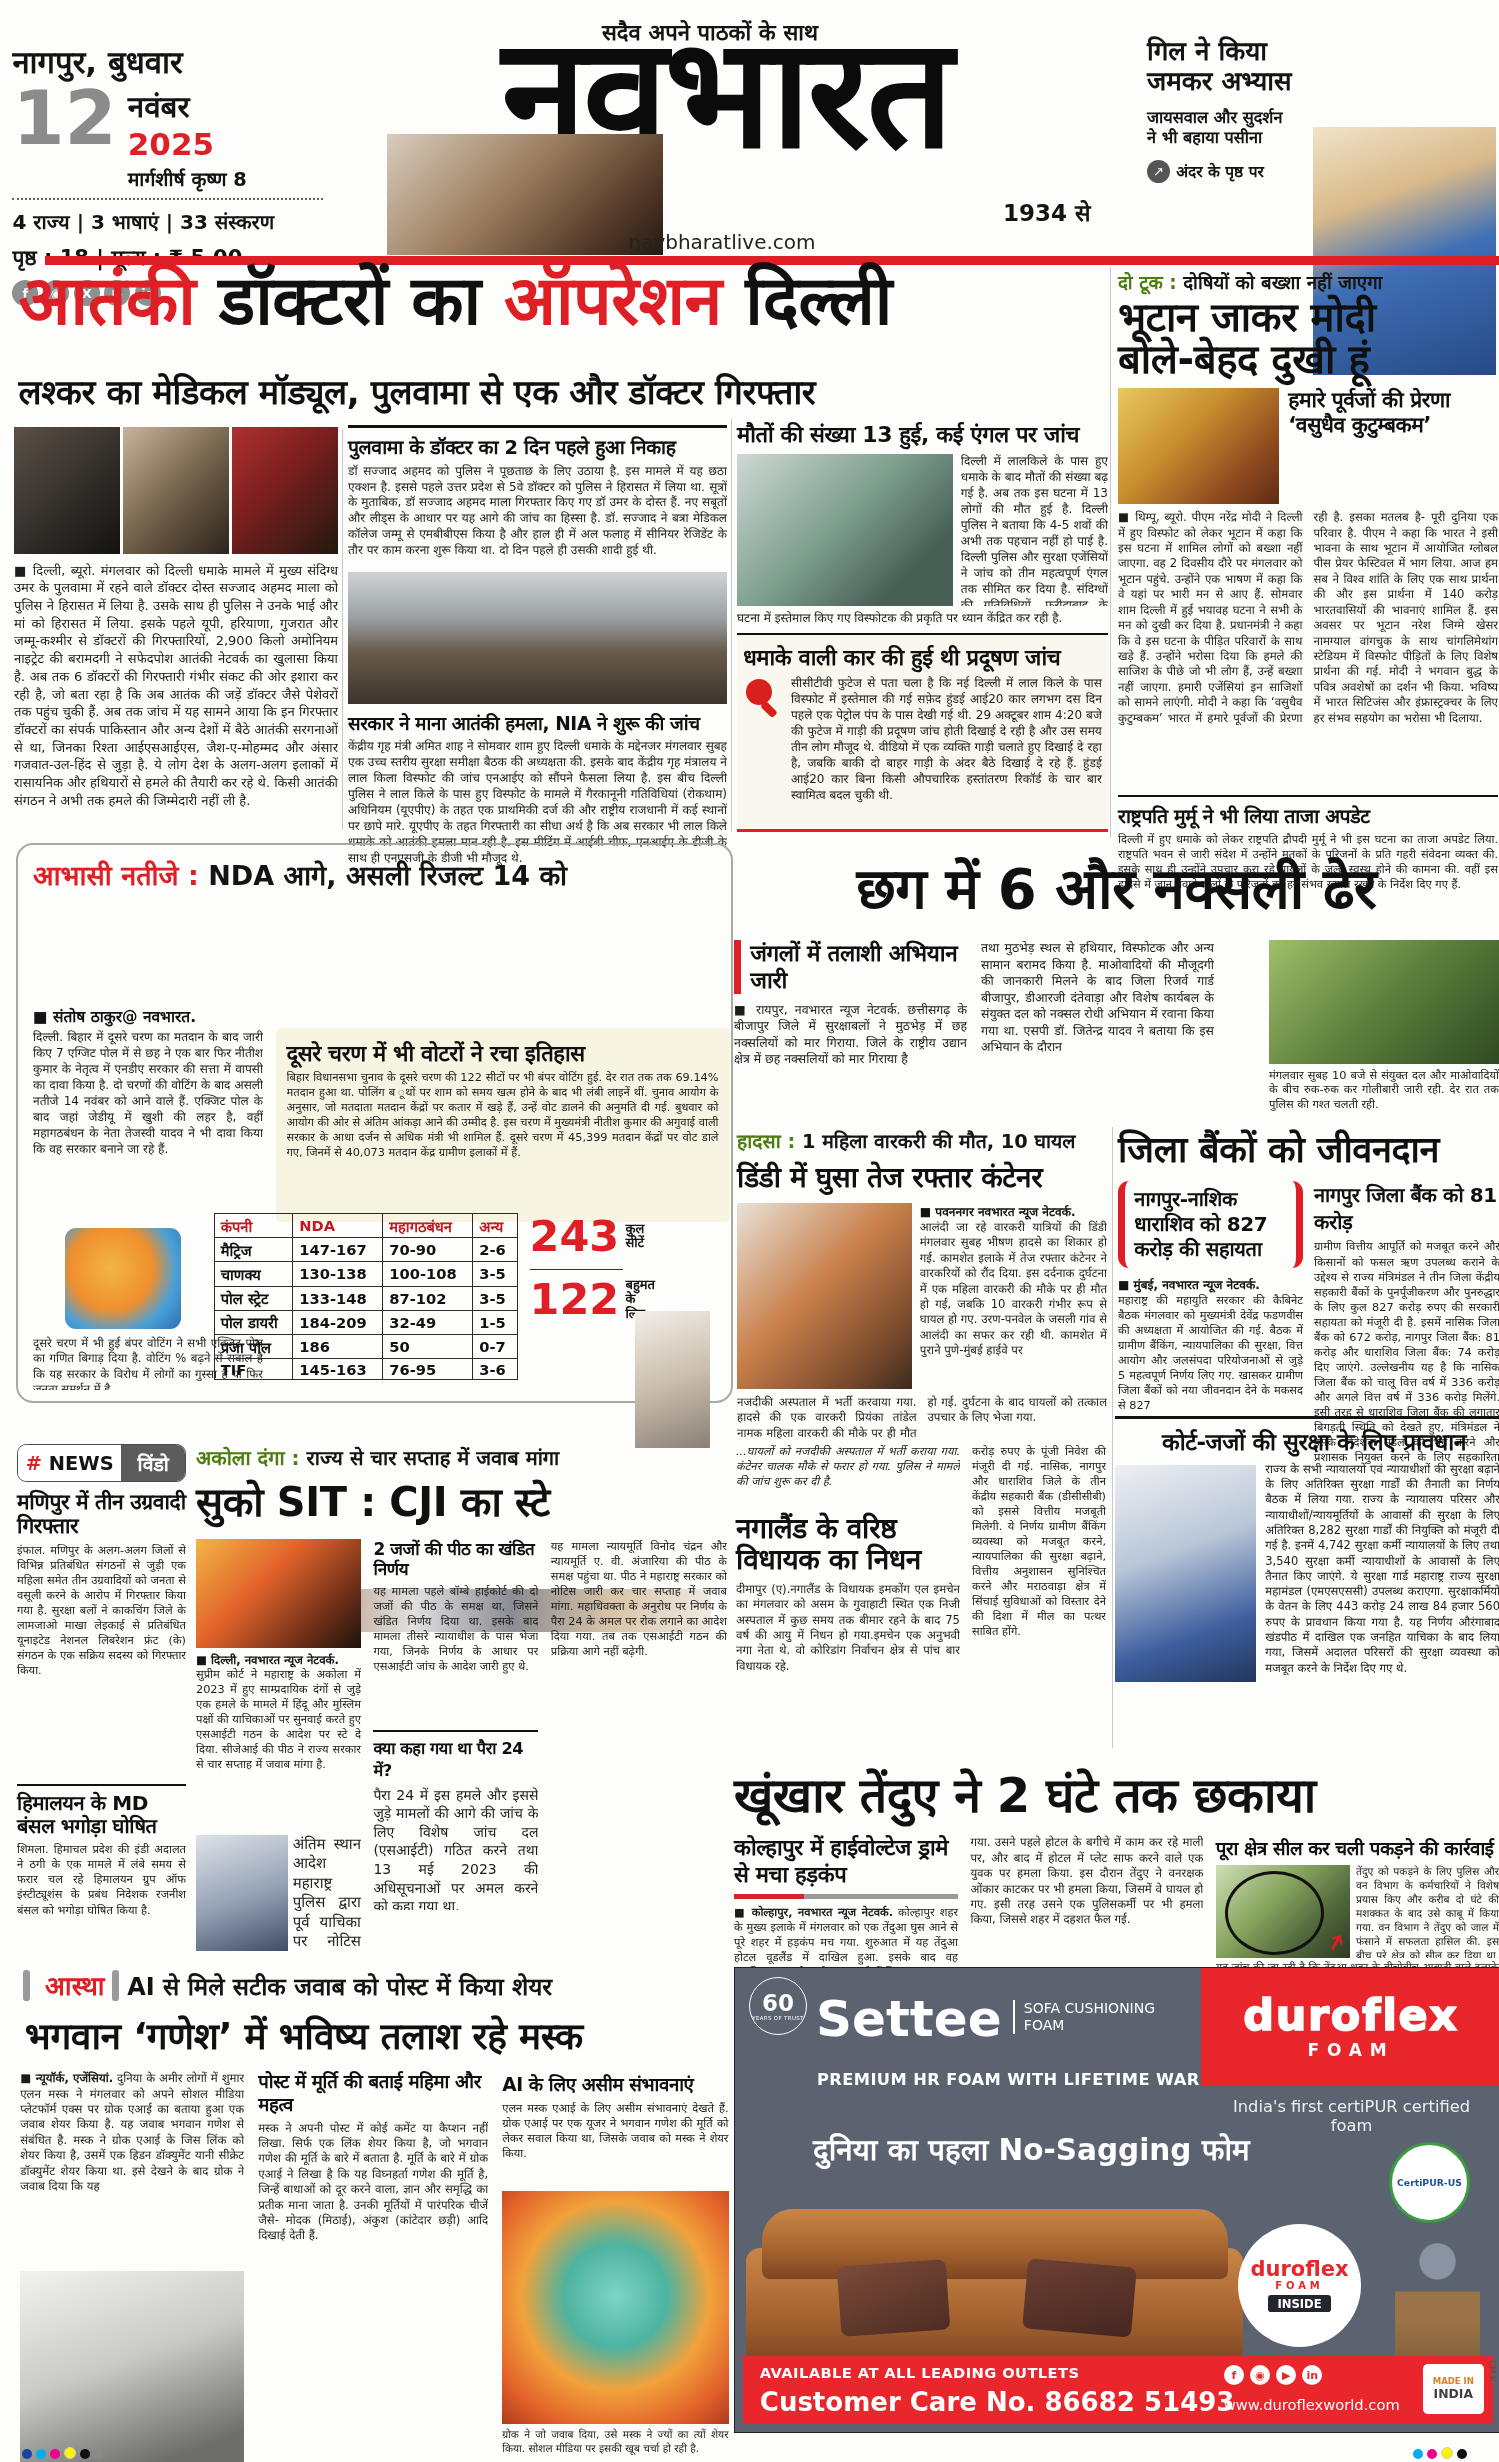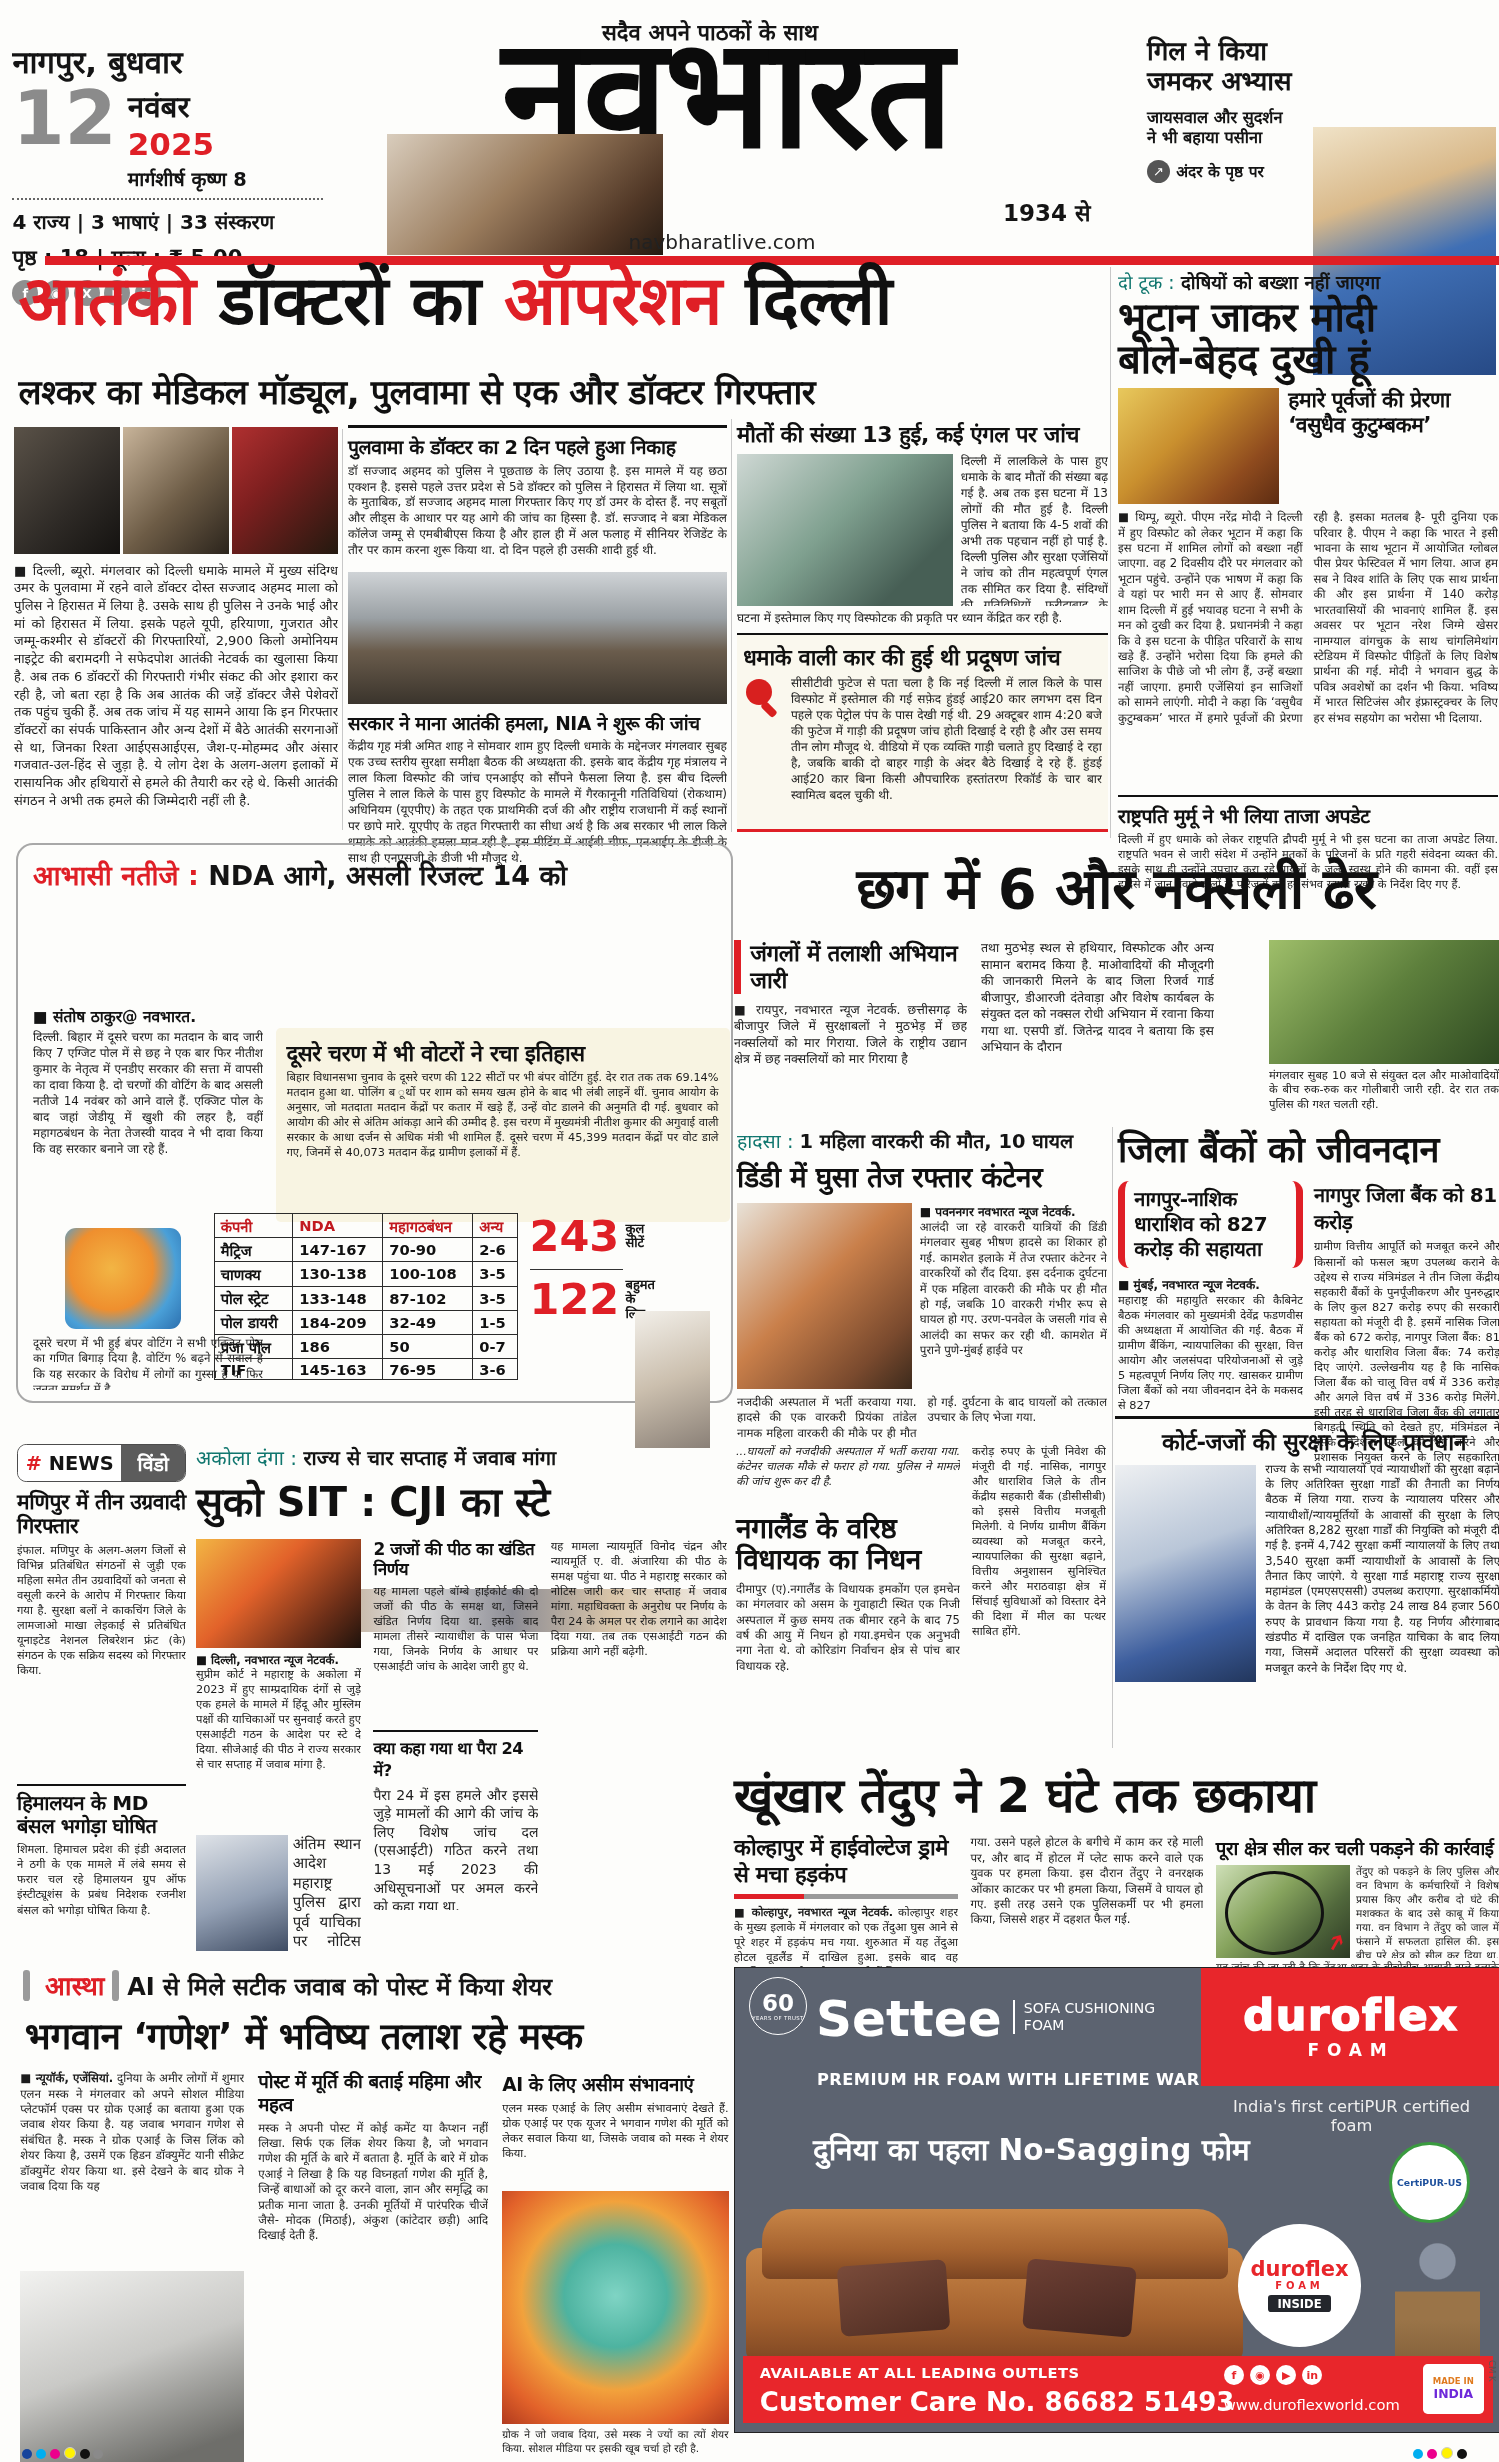--- a/index.html
+++ b/index.html
@@ -30,21 +30,21 @@
   .ph-rahul{background:linear-gradient(160deg,#f2efe9,#cbbfae 50%,#8a8077);}
   .ph-map{background:radial-gradient(circle at 40% 40%,#f2b544 0%,#ef8f2e 45%,#4aa0d8 70%,#2c6fae 100%);border-radius:11px;}
   .ph-bikes{background:linear-gradient(135deg,#f2b544,#e2622a 40%,#6e2f18 75%,#1d120c);}
   .ph-judge{background:linear-gradient(160deg,#dfe3e8,#93a0b4 55%,#3f4c63);}
   .ph-fadnavis{background:linear-gradient(160deg,#eef0f2,#b9c6d8 40%,#3d5e9e 75%,#22365c);}
   .ph-leopard{background:linear-gradient(135deg,#cfe0b8,#87a45e 40%,#51683c 70%,#2d3a24);}
   .ph-musk{background:linear-gradient(160deg,#f2f2f0,#c9c9c6 45%,#6e6e6a 85%);}
   .ph-ganesh{background:radial-gradient(circle at 50% 45%,#7fd4c4 0%,#4db3a0 30%,#f2a23c 55%,#e2622a 80%,#b13a1e 100%);}
   .sofa-body{position:absolute;background:linear-gradient(180deg,#c98647,#a5622f 60%,#7c4522);border-radius:14px;}
   .cap{font-size:11.3px;line-height:1.3;text-align:justify;color:#222;}
-  .kick-label{font-weight:normal;color:#0f766e;}
+  .kick-label{font-weight:bold;color:#4d7c0f;}
   
   .soc{display:inline-flex;align-items:center;justify-content:center;width:26px;height:26px;border-radius:50%;
        background:#8f8f8f;color:#fff;font-size:13px;font-weight:bold;margin-right:4.7px;}
   .dotted{border-bottom:2.3px dotted #666;}
   
   table.poll{border-collapse:collapse;width:100%;}
   table.poll td,table.poll th{border:1.6px solid #2b2b2b;padding:1.6px 6.2px;font-size:14.7px;text-align:left;}
   table.poll th{color:#c21a1f;font-weight:bold;}
   table.poll td{font-weight:bold;color:#111;}
   .bignum{font-size:43px;font-weight:bold;color:#df1f26;line-height:.95;}
@@ -436,21 +436,21 @@
 
     <div class="abs ad-red" style="left:7.8px;top:388px;width:750px;height:67px;color:#fff;">
       <div class="abs b" style="left:17px;top:7.8px;font-size:14.7px;letter-spacing:0.4px;">AVAILABLE AT ALL LEADING OUTLETS</div>
       <div class="abs b" style="left:17px;top:31px;font-size:26px;">Customer Care No. 86682 51493</div>
       <div class="abs" style="left:481px;top:9.3px;">
         <span class="strip-icon">f</span><span class="strip-icon">◉</span><span class="strip-icon">▶</span><span class="strip-icon">in</span>
       </div>
       <div class="abs" style="left:481px;top:40px;font-size:14.7px;">www.duroflexworld.com</div>
       <div class="abs" style="left:680px;top:7.8px;width:61px;height:50px;background:#fff;border-radius:4.7px;display:flex;flex-direction:column;align-items:center;justify-content:center;">
         <div class="b" style="font-size:8.5px;color:#e07b1f;">MADE IN</div>
-        <div class="b" style="font-size:12.4px;color:#6d28d9;">INDIA</div>
+        <div class="b" style="font-size:12.4px;color:#404040;">INDIA</div>
       </div>
     </div>
   </div>
 
   <div class="abs" style="left:22px;top:2447px;">
     <span class="dot" style="background:#16449c;"></span><span class="dot" style="background:#00aeef;"></span><span class="dot" style="background:#ec008c;"></span><span class="dot" style="background:#fff200;border:0.8px solid #ccc;"></span><span class="dot" style="background:#111;"></span><span class="dot" style="background:#8a8a8a;"></span>
   </div>
   <div class="abs" style="left:1413px;top:2447px;">
     <span class="dot" style="background:#00aeef;"></span><span class="dot" style="background:#ec008c;"></span><span class="dot" style="background:#fff200;border:0.8px solid #ccc;"></span><span class="dot" style="background:#111;"></span>
   </div>

